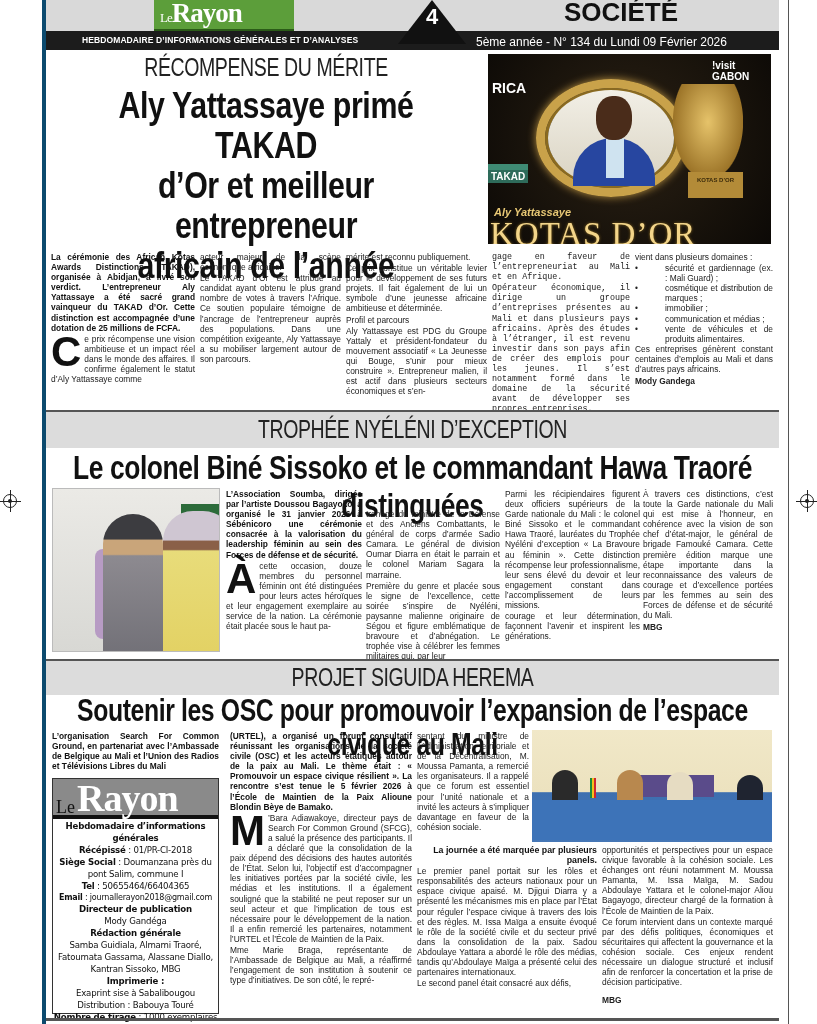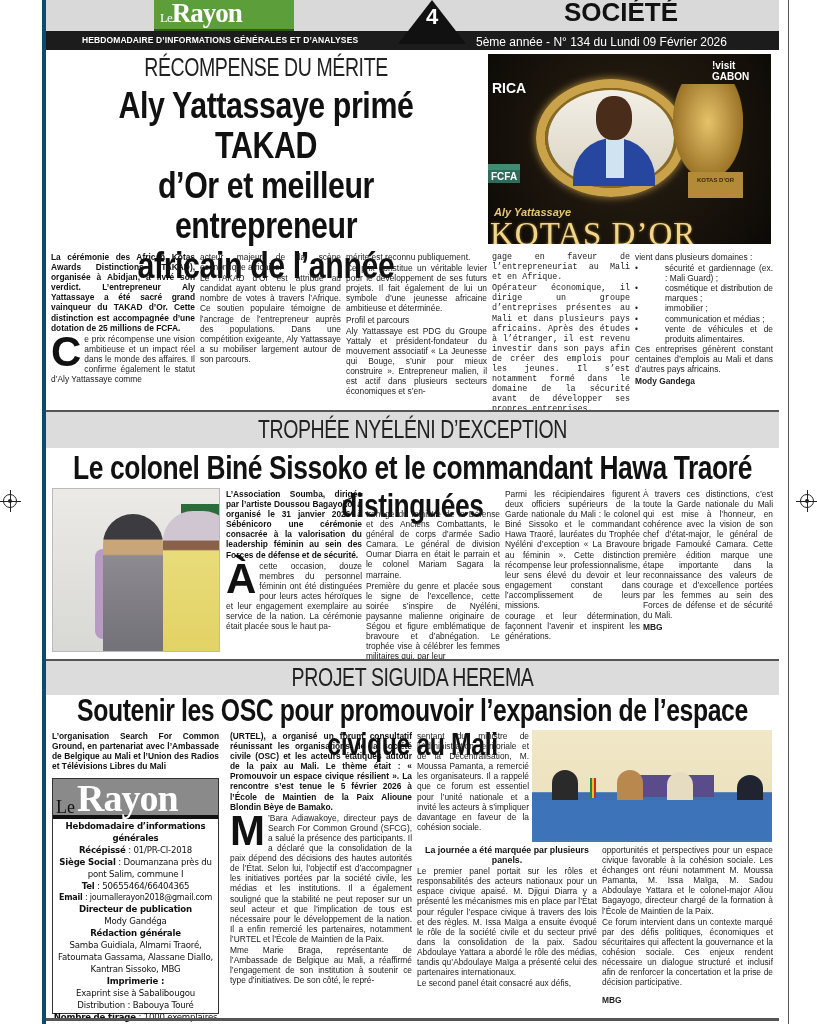--- a/index.html
+++ b/index.html
@@ -101,21 +101,21 @@
   <div class="photo kotas" style="left:442px;top:54px;width:283px;height:190px;">
     <div class="brand" style="left:4px;top:26px">RICA</div>
     <div class="brand" style="left:224px;top:6px;font-size:10px">!visit GABON</div>
     <div class="ring"></div>
     <div class="ring-in"></div>
     <div class="man-suit"></div>
     <div class="man-shirt"></div>
     <div class="man-head"></div>
     <div class="trophy"></div>
     <div class="trophy-base">KOTAS D’OR</div>
-    <div class="bomaf">FCFA</div>
+    <div class="bomaf">TAKAD</div>
     <div class="kotas-name">Aly Yattassaye</div>
     <div class="kotas-title">KOTAS D’OR</div>
   </div>
 
   <div class="cols col" style="left:5px;top:252px;width:144px;">
     <p class="lead">La cérémonie des African Kotas Awards Distinctions (TAKAD), organisée à Abidjan, a livré son verdict. L’entrepreneur Aly Yattassaye a été sacré grand vainqueur du TAKAD d’Or. Cette distinction est accompagnée d’une dotation de 25 millions de FCFA.</p>
     <p><span class="drop">C</span><span>e prix récompense une vision ambitieuse et un impact réel dans le monde des affaires. Il confirme également le statut d’Aly Yattassaye comme</span></p>
   </div>
   <div class="cols col" style="left:154px;top:252px;width:141px;">
     <p>acteur majeur de la scène économique africaine.</p>
@@ -236,21 +236,21 @@
     <div class="screen"></div>
     <div class="flag"></div>
     <div class="person" style="left:20px;top:40px;background:#2a2a2a"></div>
     <div class="person" style="left:85px;top:40px;background:#b8884e"></div>
     <div class="person" style="left:135px;top:42px;background:#e6dcc2"></div>
     <div class="person" style="left:205px;top:45px;background:#1f2430"></div>
     <div class="table-cloth"></div>
   </div>
 
   <div class="cols col" style="left:371px;top:845px;width:180px;">
-    <p class="lead" style="text-align:center;font-size:8.8px">La journée a été marquée par plusieurs panels.</p>
+    <p class="lead" style="text-align:right;font-size:8.8px">La journée a été marquée par plusieurs panels.</p>
     <p>Le premier panel portait sur les rôles et responsabilités des acteurs nationaux pour un espace civique apaisé. M. Djigui Diarra y a présenté les mécanismes mis en place par l’État pour réguler l’espace civique à travers des lois et des règles. M. Issa Maïga a ensuite évoqué le rôle de la société civile et du secteur privé dans la consolidation de la paix. Sadou Abdoulaye Yattara a abordé le rôle des médias, tandis qu’Abdoulaye Maïga a présenté celui des partenaires internationaux.</p>
     <p>Le second panel était consacré aux défis,</p>
   </div>
 
   <div class="cols col" style="left:556px;top:845px;width:171px;">
     <p>opportunités et perspectives pour un espace civique favorable à la cohésion sociale. Les échanges ont réuni notamment M. Moussa Pamanta, M. Issa Maïga, M. Sadou Abdoulaye Yattara et le colonel-major Aliou Bagayogo, directeur chargé de la formation à l’École de Maintien de la Paix.</p>
     <p>Ce forum intervient dans un contexte marqué par des défis politiques, économiques et sécuritaires qui affectent la gouvernance et la cohésion sociale. Ces enjeux rendent nécessaire un dialogue structuré et inclusif afin de renforcer la concertation et la prise de décision participative.</p>
     <p class="sig" style="margin-top:8px">MBG</p>
   </div>
 

